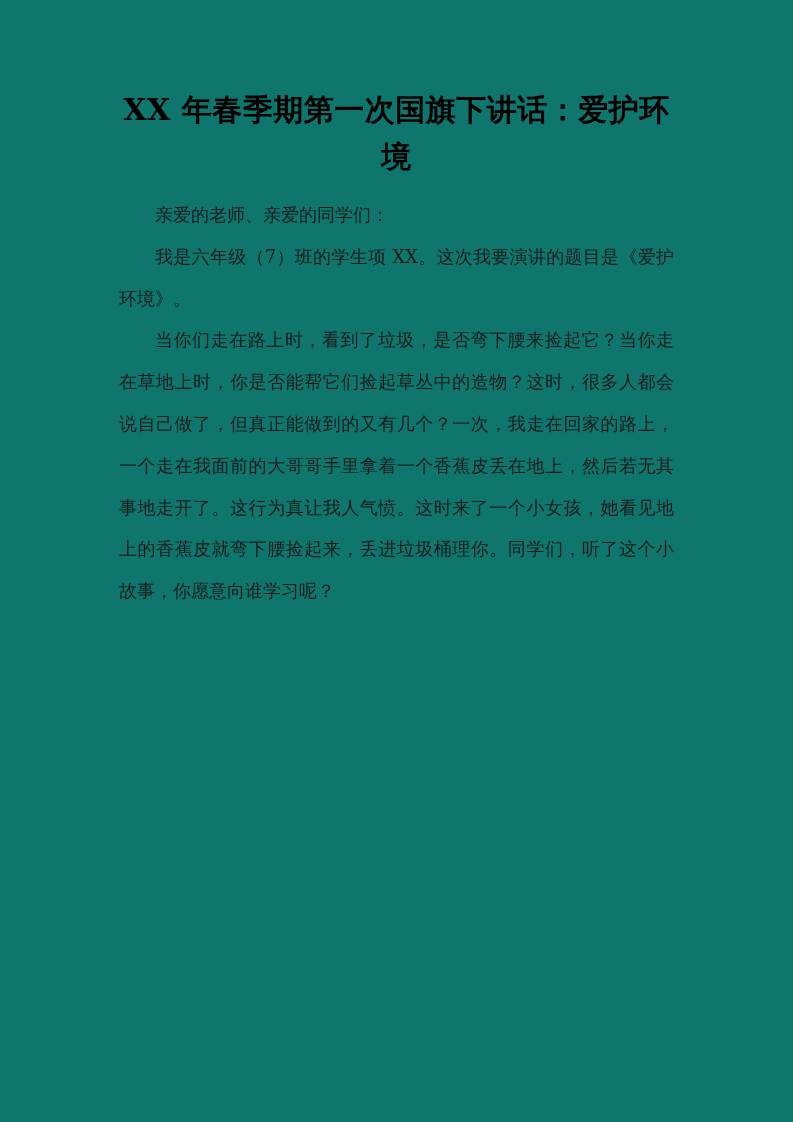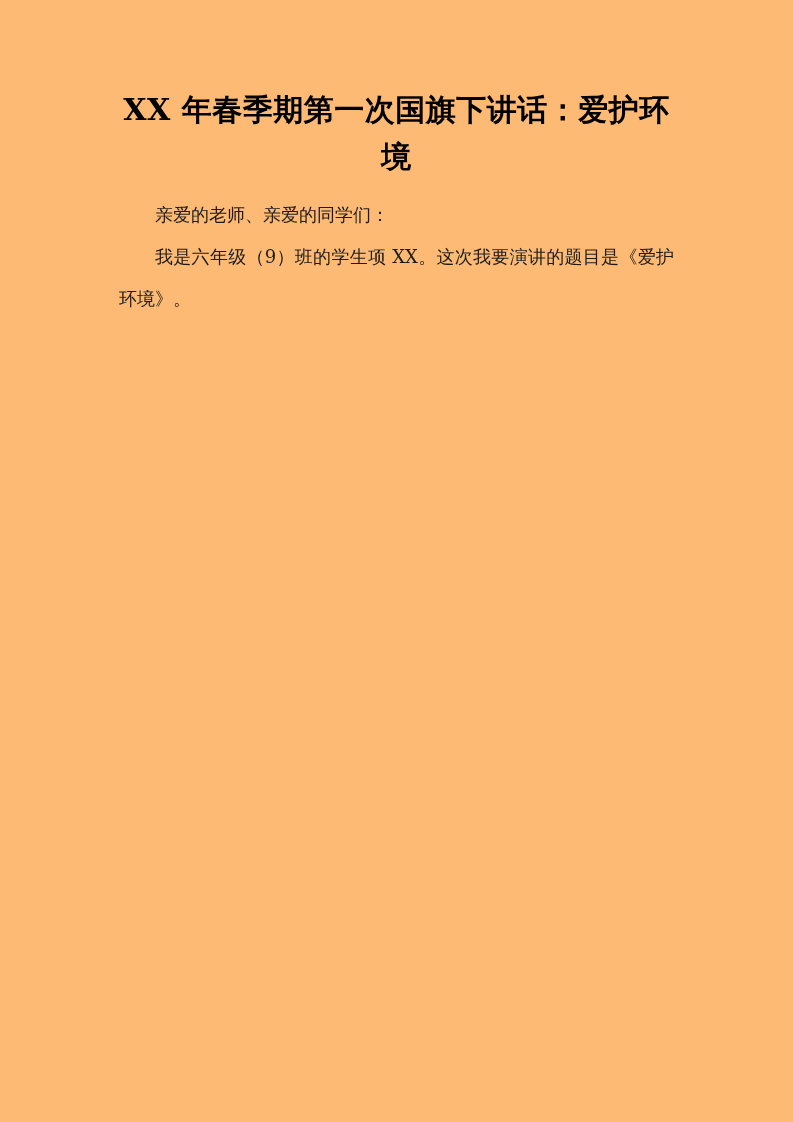--- a/index.html
+++ b/index.html
@@ -4,21 +4,21 @@
 <style>
   html, body {
     margin: 0;
     padding: 0;
     background: #ffffff;
   }
   .page {
     position: relative;
     width: 793px;
     height: 1122px;
-    background: #fdba74;
+    background: #0f766e;
     overflow: hidden;
     font-family: "DejaVu Serif", "Liberation Serif", serif;
     color: #1b1b1b;
     box-sizing: border-box;
   }
   .content {
     box-sizing: border-box;
     width: 100%;
     height: 100%;
     padding: 86px 119px 0 119px;
@@ -43,15 +43,16 @@
     color: #1b1b1b;
   }
 </style>
 </head>
 <body>
 
 <div class="page">
   <div class="content">
     <h1 class="doc-title">XX 年春季期第一次国旗下讲话：爱护环境</h1>
     <p class="doc-para">亲爱的老师、亲爱的同学们：</p>
-    <p class="doc-para">我是六年级（9）班的学生项 XX。这次我要演讲的题目是《爱护环境》。</p>
+    <p class="doc-para">我是六年级（7）班的学生项 XX。这次我要演讲的题目是《爱护环境》。</p>
+    <p class="doc-para">当你们走在路上时，看到了垃圾，是否弯下腰来捡起它？当你走在草地上时，你是否能帮它们捡起草丛中的造物？这时，很多人都会说自己做了，但真正能做到的又有几个？一次，我走在回家的路上，一个走在我面前的大哥哥手里拿着一个香蕉皮丢在地上，然后若无其事地走开了。这行为真让我人气愤。这时来了一个小女孩，她看见地上的香蕉皮就弯下腰捡起来，丢进垃圾桶理你。同学们，听了这个小故事，你愿意向谁学习呢？</p>
   </div>
 </div>
 
 </body></html>

